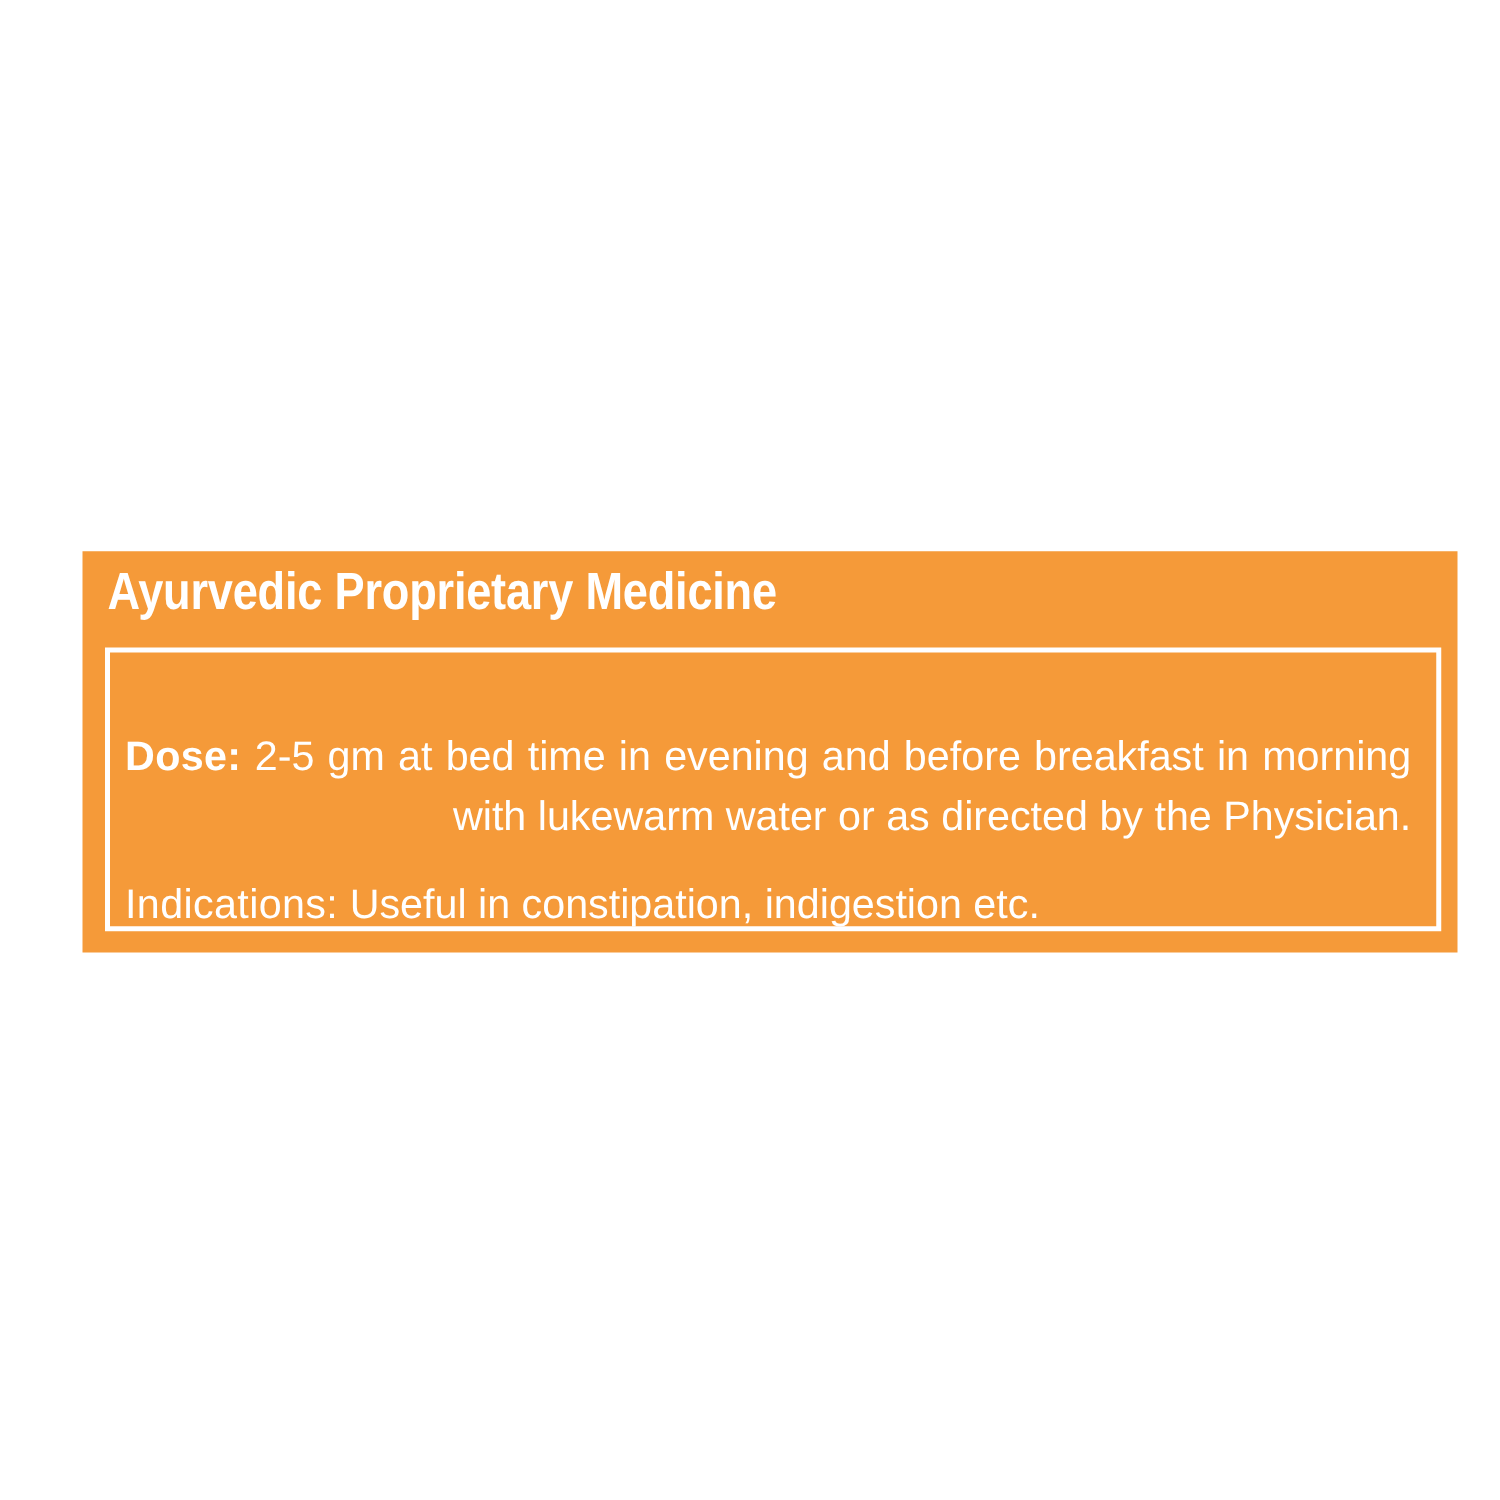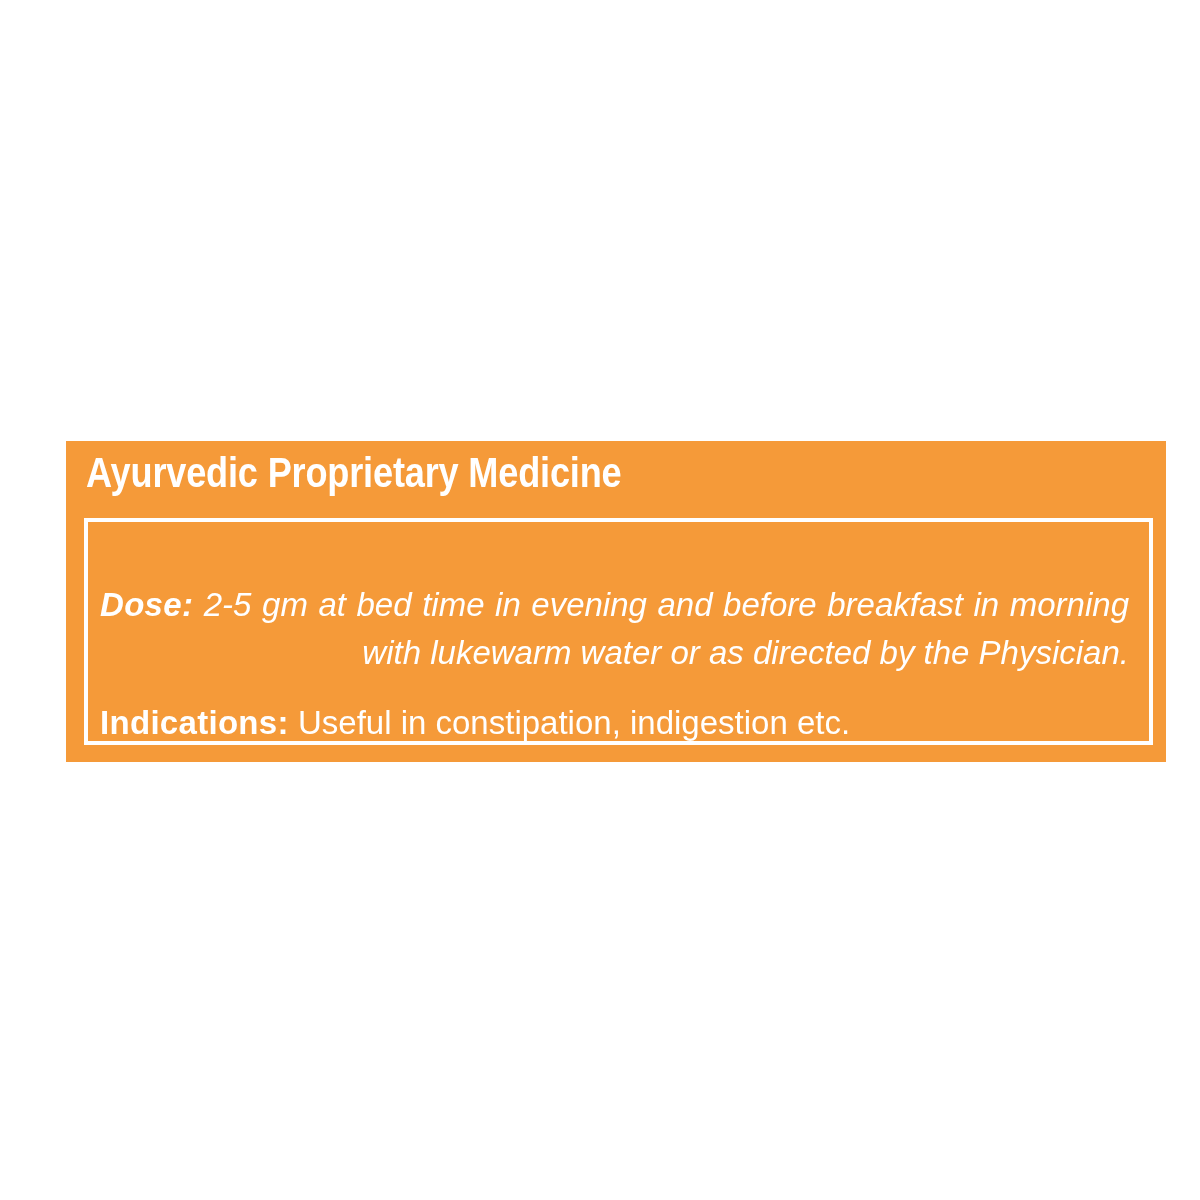--- a/index.html
+++ b/index.html
@@ -77,21 +77,20 @@
     width: 1029px;
     color: #ffffff;
     font-size: 33px;
     line-height: 48px;
     text-align: justify;
     text-align-last: right;
     padding-left: 130px;
     text-indent: -130px;
     box-sizing: border-box;
     word-spacing: 0px;
-    font-style: italic;
   }
 
   #dose-block .lbl {
     font-weight: bold;
     letter-spacing: 0.3px;
   }
 
   
   #indications-block {
     position: absolute;
@@ -99,21 +98,21 @@
     top: 148px;
     width: 1029px;
     color: #ffffff;
     font-size: 33px;
     line-height: 40px;
     text-align: left;
     box-sizing: border-box;
   }
 
   #indications-block .lbl {
-    font-weight: bold;
+    font-weight: normal;
     letter-spacing: 0.3px;
   }
 
   .txt {
     font-weight: normal;
   }
 </style>
 </head>
 <body>
 

